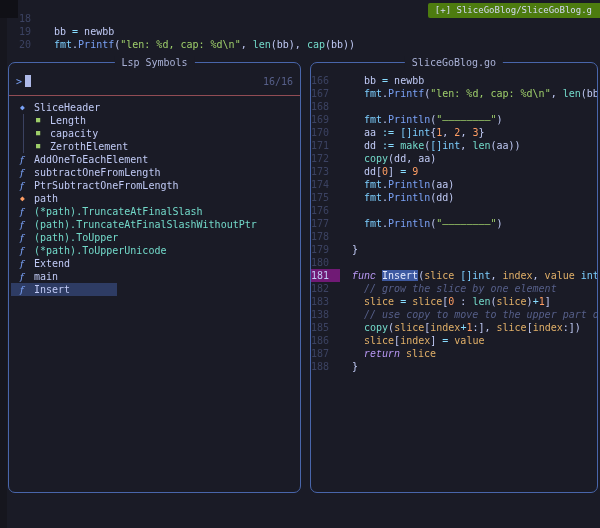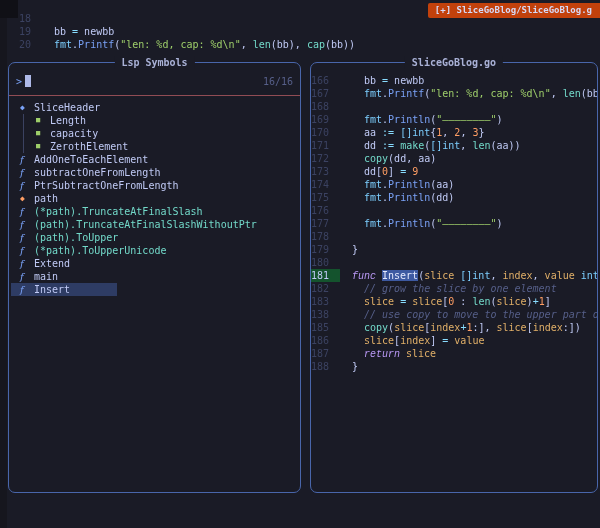--- a/index.html
+++ b/index.html
@@ -10,38 +10,37 @@
     font-family:"DejaVu Sans Mono", monospace; font-size:10px; line-height:13px;
   }
   .edge-strip { position:absolute; left:0; top:0; width:7px; height:100%; background:#16161e; }
   .corner-sq  { position:absolute; left:0; top:0; width:18px; height:18px; background:#101016; }
 
   
   .top-editor { position:absolute; left:7px; top:12px; right:0; }
   .cr { display:flex; height:13px; white-space:pre; overflow:hidden; }
   .lnum  { flex:none; width:24px; text-align:right; color:#3b4261; margin-right:11px; }
   .lnum2 { flex:none; width:29px; color:#3b4261; padding-right:4px; margin-right:12px; }
-  .cr.hlrow .lnum2 { background:#14532d; color:#c0caf5; }
+  .cr.hlrow .lnum2 { background:#701a75; color:#c0caf5; }
   .code { overflow:hidden; white-space:pre; }
   .ind1 { padding-left:12px; }
 
   .tab-badge {
     position:absolute; top:3px; right:0; height:15px; display:flex; align-items:center;
-    background:#c2410c; color:#d6daf8; padding:0 8px 0 7px; font-size:9px;
+    background:#4d7c0f; color:#d6daf8; padding:0 8px 0 7px; font-size:9px;
     border-radius:2px 0 0 2px;
-    font-weight:bold;
   }
 
   
   .panel { position:absolute; background:#1a1b26; border:1px solid #4966ab; border-radius:7px; }
   .panel-left  { left:8px;  top:62px; width:293px; height:431px; }
   .panel-right { left:310px; top:62px; width:288px; height:431px; }
   .panel-title {
     position:absolute; top:-7px; left:50%; transform:translateX(-50%);
-    background:#1a1b26; padding:0 7px; color:#a9b1d6; white-space:nowrap;font-weight:bold;
+    background:#1a1b26; padding:0 7px; color:#a9b1d6; white-space:nowrap;
   }
 
   .prompt-row { display:flex; align-items:center; height:16px; margin:10px 7px 0 7px; }
   .prompt-gt { color:#7aa2f7; margin-right:3px; }
   .cursor-block { width:6px; height:12px; background:#aeb9e8; }
   .match-count { margin-left:auto; color:#565f89; }
   .prompt-sep { border-top:1px solid #914c54; margin:6px 0 5px 0; }
 
   .sym-row { position:relative; display:flex; align-items:center; height:13px; padding-left:11px; white-space:pre; }
   .hlbar { position:absolute; left:2px; top:0; width:106px; height:13px; background:#2e3c64; }

